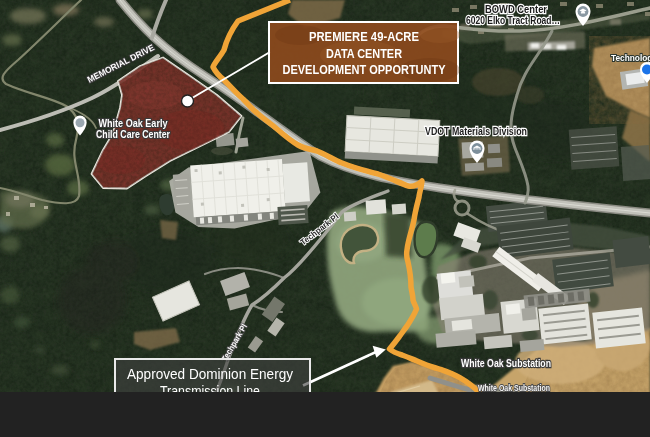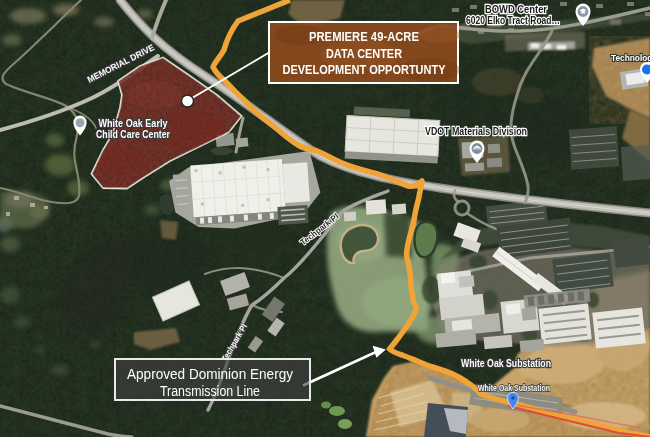--- a/index.html
+++ b/index.html
@@ -1,16 +1,16 @@
 <!DOCTYPE html>
 <html><head>
 <meta charset="utf-8">
 <style>
 html,body{margin:0;padding:0;background:#222;}
-#map{width:650px;height:437px;position:relative;overflow:hidden;font-family:"Liberation Sans",sans-serif;text-decoration:underline;}
+#map{width:650px;height:392px;position:relative;overflow:hidden;font-family:"Liberation Sans",sans-serif;text-decoration:underline;}
 svg{display:block;}
 text{font-family:"Liberation Sans",sans-serif;}
 </style>
 </head>
 <body>
 <div id="map">
 <svg width="650" height="437" viewBox="0 0 650 437">
 <defs>
 <filter id="noise" x="0" y="0" width="100%" height="100%">
   <feTurbulence type="fractalNoise" baseFrequency="0.3" numOctaves="3" seed="7" result="n"></feTurbulence>

